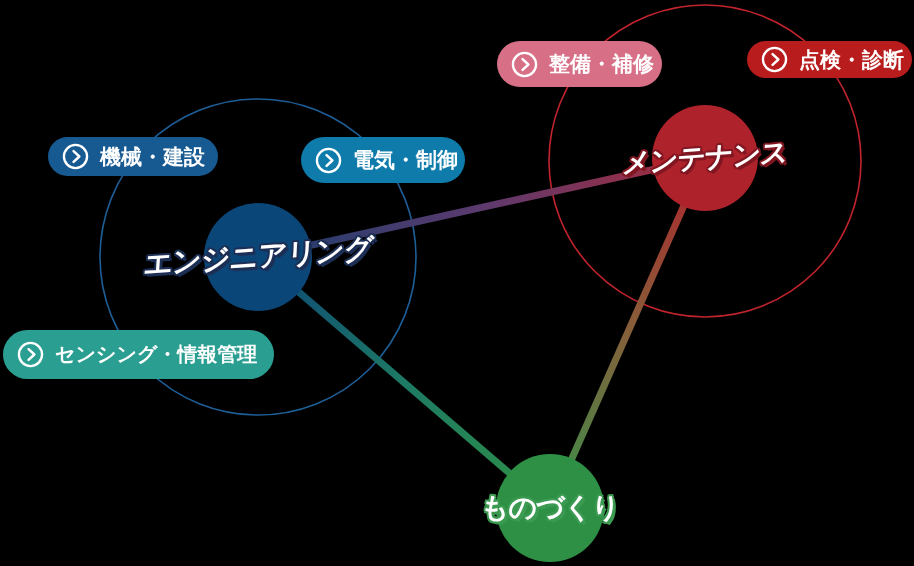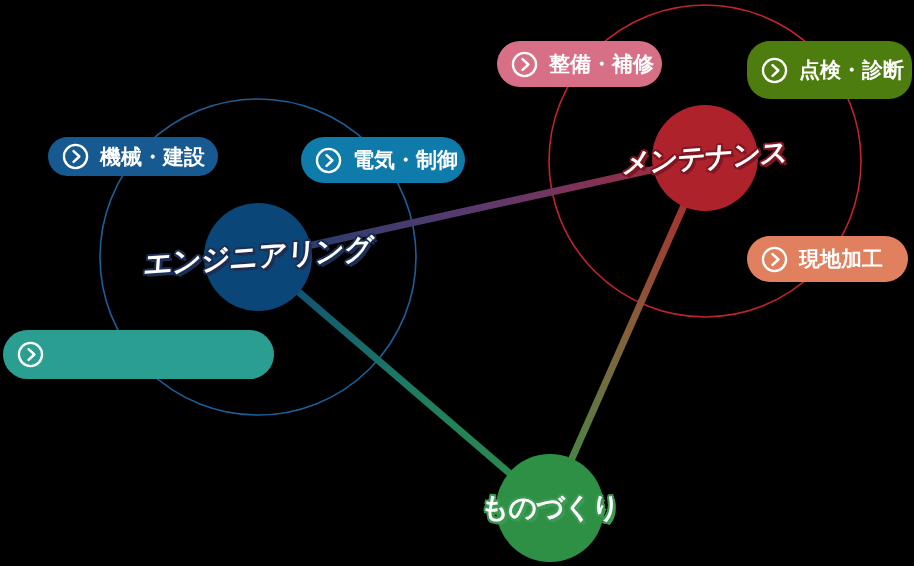--- a/index.html
+++ b/index.html
@@ -123,42 +123,34 @@
   <div class="pill" style="left: 497px; top: 41px; width: 165px; height: 46px; border-radius: 23px; background: rgb(215, 111, 135);">
     <span class="pill-icon">
       <svg viewBox="0 0 28 28" width="27" height="27">
           <circle cx="14" cy="14" r="12" fill="none" stroke="#fff" stroke-width="2.4"></circle>
           <path d="M12 8.5 L18 14 L12 19.5" fill="none" stroke="#fff" stroke-width="2.6" stroke-linecap="round" stroke-linejoin="round"></path>
         </svg>
     </span>
     <span class="pill-label">整備・補修</span>
   </div>
 
-  <div class="pill" style="left: 747px; top: 41px; width: 165px; height: 58px; border-radius: 23px; background: #4d7c0f; justify-content: space-between;">
+  <div class="pill" style="left: 747px; top: 41px; width: 165px; height: 37px; border-radius: 23px; background: #b91c1c; justify-content: space-between;">
     <span class="pill-icon">
       <svg viewBox="0 0 28 28" width="27" height="27">
           <circle cx="14" cy="14" r="12" fill="none" stroke="#fff" stroke-width="2.4"></circle>
           <path d="M12 8.5 L18 14 L12 19.5" fill="none" stroke="#fff" stroke-width="2.6" stroke-linecap="round" stroke-linejoin="round"></path>
         </svg>
     </span>
     <span class="pill-label">点検・診断</span>
   </div>
 
-  <div class="pill" style="left: 747px; top: 236px; width: 161px; height: 46px; border-radius: 23px; background: rgb(224, 128, 95);">
-    <span class="pill-icon">
-      <svg viewBox="0 0 28 28" width="27" height="27">
-          <circle cx="14" cy="14" r="12" fill="none" stroke="#fff" stroke-width="2.4"></circle>
-          <path d="M12 8.5 L18 14 L12 19.5" fill="none" stroke="#fff" stroke-width="2.6" stroke-linecap="round" stroke-linejoin="round"></path>
-        </svg>
-    </span>
-    <span class="pill-label">現地加工</span>
-  </div>
 
   <div class="pill small-text" style="left: 3px; top: 330px; width: 271px; height: 49px; border-radius: 24.5px; background: rgb(43, 158, 146);">
     <span class="pill-icon">
       <svg viewBox="0 0 28 28" width="27" height="27">
           <circle cx="14" cy="14" r="12" fill="none" stroke="#fff" stroke-width="2.4"></circle>
           <path d="M12 8.5 L18 14 L12 19.5" fill="none" stroke="#fff" stroke-width="2.6" stroke-linecap="round" stroke-linejoin="round"></path>
         </svg>
     </span>
+    <span class="pill-label">センシング・情報管理</span>
   </div>
 
 </div>
 
 </body></html>

